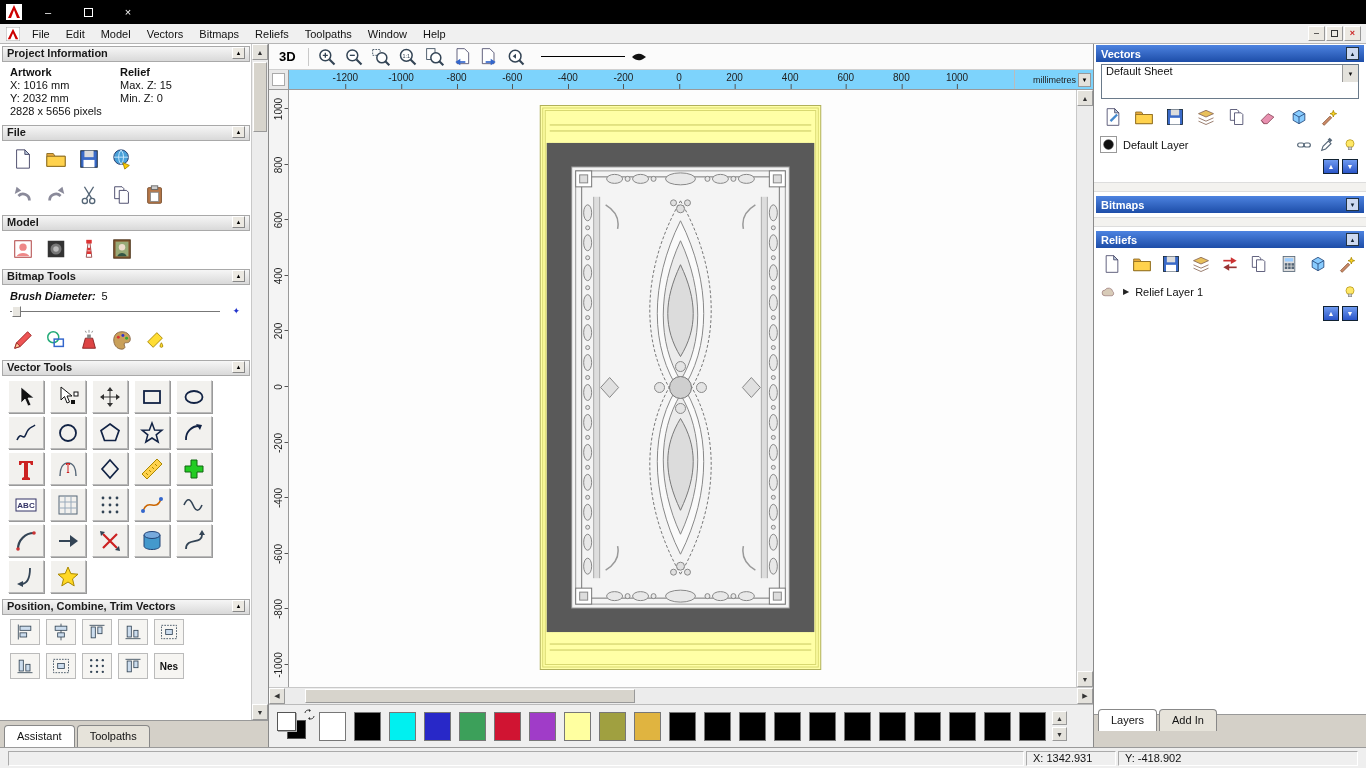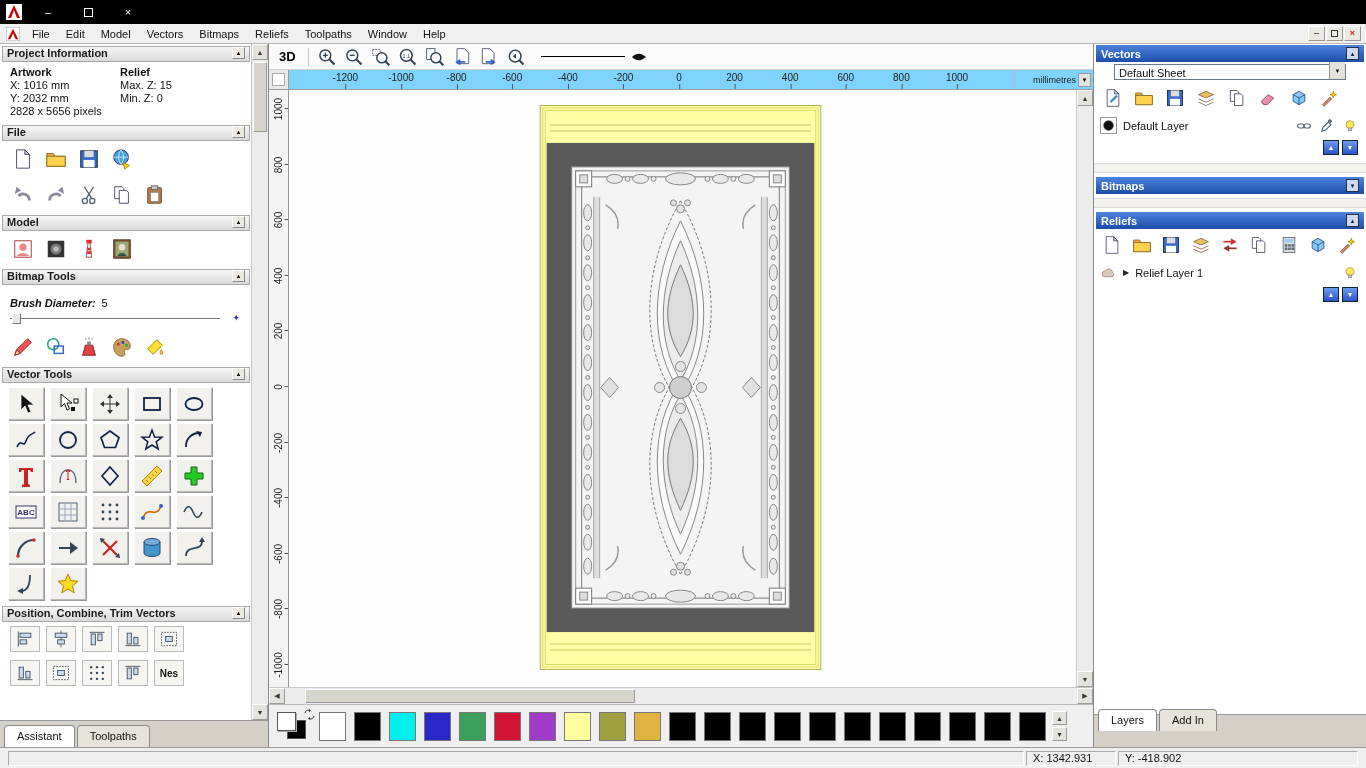--- a/index.html
+++ b/index.html
@@ -32,21 +32,21 @@
   .lp-content{position:absolute;left:0;top:0;width:252px;bottom:27px;overflow:hidden;background:#fff}
   .lp-scroll{position:absolute;right:0;top:0;width:17px;bottom:27px;background:#ececec;border-left:1px solid #c8c8c8;display:flex;flex-direction:column;justify-content:space-between;align-items:center}
   .sbtn{width:16px;height:16px;background:#e4e2dc;border:1px solid #999;border-top-color:#fff;border-left-color:#fff;font-size:7px;color:#333;display:flex;align-items:center;justify-content:center;padding:0}
   .lp-thumb{position:absolute;top:18px;left:1px;width:14px;height:70px;background:#d7d4cc;border:1px solid #999;border-top-color:#fff;border-left-color:#fff}
   .lp-header{height:16px;display:flex;align-items:flex-start;background:linear-gradient(#f6f6f6,#d9d9d9);border:1px solid #a9a9a9;margin:2px 2px 0 2px;padding:0 4px;font-weight:bold;font-size:11px;color:#1a1a1a}
   .collapse-btn{margin-left:auto;width:13px;height:12px;font-size:6px;background:#ece9e2;border:1px solid #888;border-top-color:#fff;border-left-color:#fff;display:flex;align-items:center;justify-content:center;padding:0}
   .pinfo{display:grid;grid-template-columns:110px 1fr;padding:4px 10px 6px 10px;row-gap:1px;font-size:11px}
   .pinfo .hd{font-weight:bold}
   .iconrow{display:flex;gap:3px;padding:3px 8px;align-items:center}
   .tbtn{width:30px;height:30px;border:1px solid transparent;background:transparent;display:flex;align-items:center;justify-content:center;padding:0}
-  .brushline{display:flex;align-items:flex-end;gap:6px;padding:12px 10px 0 10px}
+  .brushline{display:flex;align-items:flex-end;gap:6px;padding:5px 10px 0 10px}
   .brushlabel{font-style:italic;font-weight:bold}
   .sliderrow{position:relative;height:16px;margin:2px 10px 2px 10px}
   .slidertrack{position:absolute;left:0;right:22px;top:7px;height:1px;background:#777}
   .sliderthumb{position:absolute;left:2px;top:2px;width:9px;height:11px;background:#e8e6e0;border:1px solid #777;border-top-color:#fff;border-left-color:#fff}
   .sparkle{position:absolute;right:2px;top:2px;color:#23c;font-size:9px}
   .vtgrid{display:grid;grid-template-columns:repeat(5,38px);gap:3px 4px;padding:4px 8px}
   .vtbtn{width:36px;height:33px;background:#f2f1ee;border:1px solid #b9b9b9;border-top-color:#fff;border-left-color:#fff;box-shadow:1px 1px 0 #9a9a9a;display:flex;align-items:center;justify-content:center;padding:0}
   .vtbtn svg.ic{width:24px;height:24px}
   .posrow{display:flex;gap:6px;padding:4px 10px}
   .posbtn{width:30px;height:26px;background:#f6f5f2;border:1px solid #bbb;display:flex;align-items:center;justify-content:center;padding:0;font-size:10px;font-weight:bold;color:#222}
@@ -87,21 +87,21 @@
   .dual-front{position:absolute;left:4px;top:4px;width:19px;height:19px;background:#fff;border:1px solid #555;box-shadow:1px 1px 0 #aaa}
   .dual-swap{position:absolute;right:4px;top:1px;font-size:9px;color:#333}
   .swatches{display:flex;gap:8px;align-items:center}
   .swatch{width:27px;height:29px;border:1px solid #777;flex:none}
   .pal-arrows{margin-left:6px;display:flex;flex-direction:column;gap:2px}
 
   
   .right-panel{width:272px;background:#fff;position:relative;flex:none;overflow:hidden}
   .rp-header{height:17px;display:flex;align-items:center;background:linear-gradient(#4d83e0,#1d4da8);color:#fff;font-weight:bold;font-size:11px;padding:0 5px;margin:1px 2px 0 2px}
   .rp-hbtn{margin-left:auto;width:13px;height:13px;font-size:6px;background:#cdd9f0;border:1px solid #234;color:#123;display:flex;align-items:center;justify-content:center;padding:0}
-  .rp-select{height:16px;display:flex;align-items:flex-end;border:1px solid #6a7a8a;background:#fff;margin:2px 20px;font-size:11px;padding-left:4px}
+  .rp-select{height:35px;display:flex;align-items:flex-start;border:1px solid #6a7a8a;background:#fff;margin:2px 7px;font-size:11px;padding-left:4px}
   .rp-select .dd{margin-left:auto;width:16px;height:17px;background:#e4e2dc;border-left:1px solid #999;font-size:6px;display:flex;align-items:center;justify-content:center}
   .rp-toolbar{display:flex;gap:5px;align-items:center;padding:3px 6px}
   .rp-toolbar .tbtn{width:26px;height:25px}
   .rp-toolbar svg.ic{width:20px;height:20px}
   .rp-layerrow{display:flex;align-items:center;gap:6px;padding:3px 6px;font-size:11px}
   .layer-swatch{width:17px;height:17px;background:#fff;border:1px solid #999;display:flex;align-items:center;justify-content:center;padding:0}
   .layer-swatch svg{width:13px;height:13px}
   .rowicons{margin-left:auto;display:flex;gap:3px;align-items:center}
   .rowicons .tbtn{width:20px;height:19px}
   .rowicons svg.ic{width:16px;height:16px}

